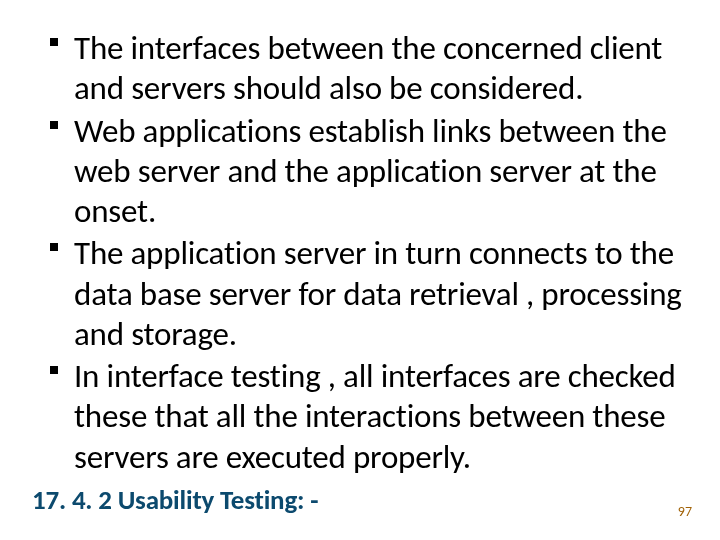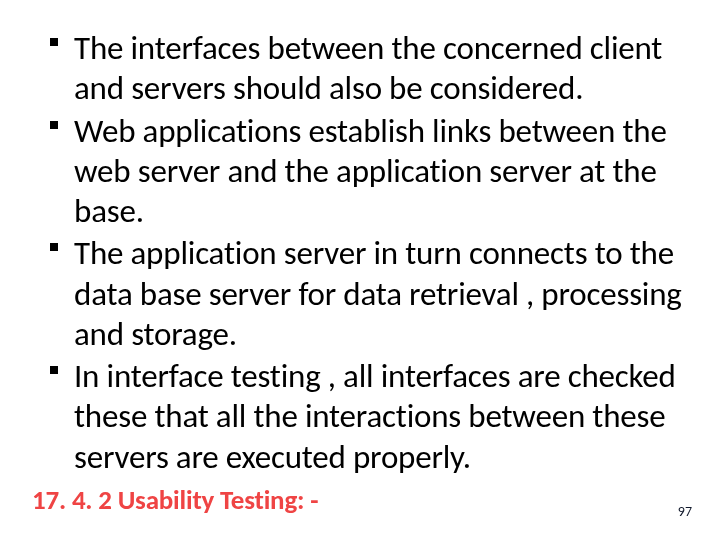--- a/index.html
+++ b/index.html
@@ -27,37 +27,37 @@
     position: absolute;
     left: 0;
     top: 10px;
     width: 8px;
     height: 8px;
     background: #000;
   }
   .heading {
     font-size: 27px;
     font-weight: 700;
-    color: #ef4444;
+    color: #0c4a6e;
     margin-top: 6px;
     letter-spacing: -0.2px;
   }
   .pagenum {
     position: absolute;
     right: 28px;
     bottom: 20px;
     font-size: 14px;
-    color: #0f172a;
+    color: #a16207;
   }
 </style>
 </head>
 <body>
 
 <ul class="bullets">
   <li>The interfaces between the concerned client and servers should also be considered.</li>
-  <li>Web applications establish links between the web server and the application server at the base.</li>
+  <li>Web applications establish links between the web server and the application server at the onset.</li>
   <li>The application server in turn connects to the data base server for data retrieval , processing and storage.</li>
   <li> In interface testing , all interfaces are checked these that all the interactions between these servers are executed properly.</li>
 </ul>
 
 <div class="heading">17. 4. 2 Usability Testing: -</div>
 
 <div class="pagenum">97</div>
 
 </body></html>

